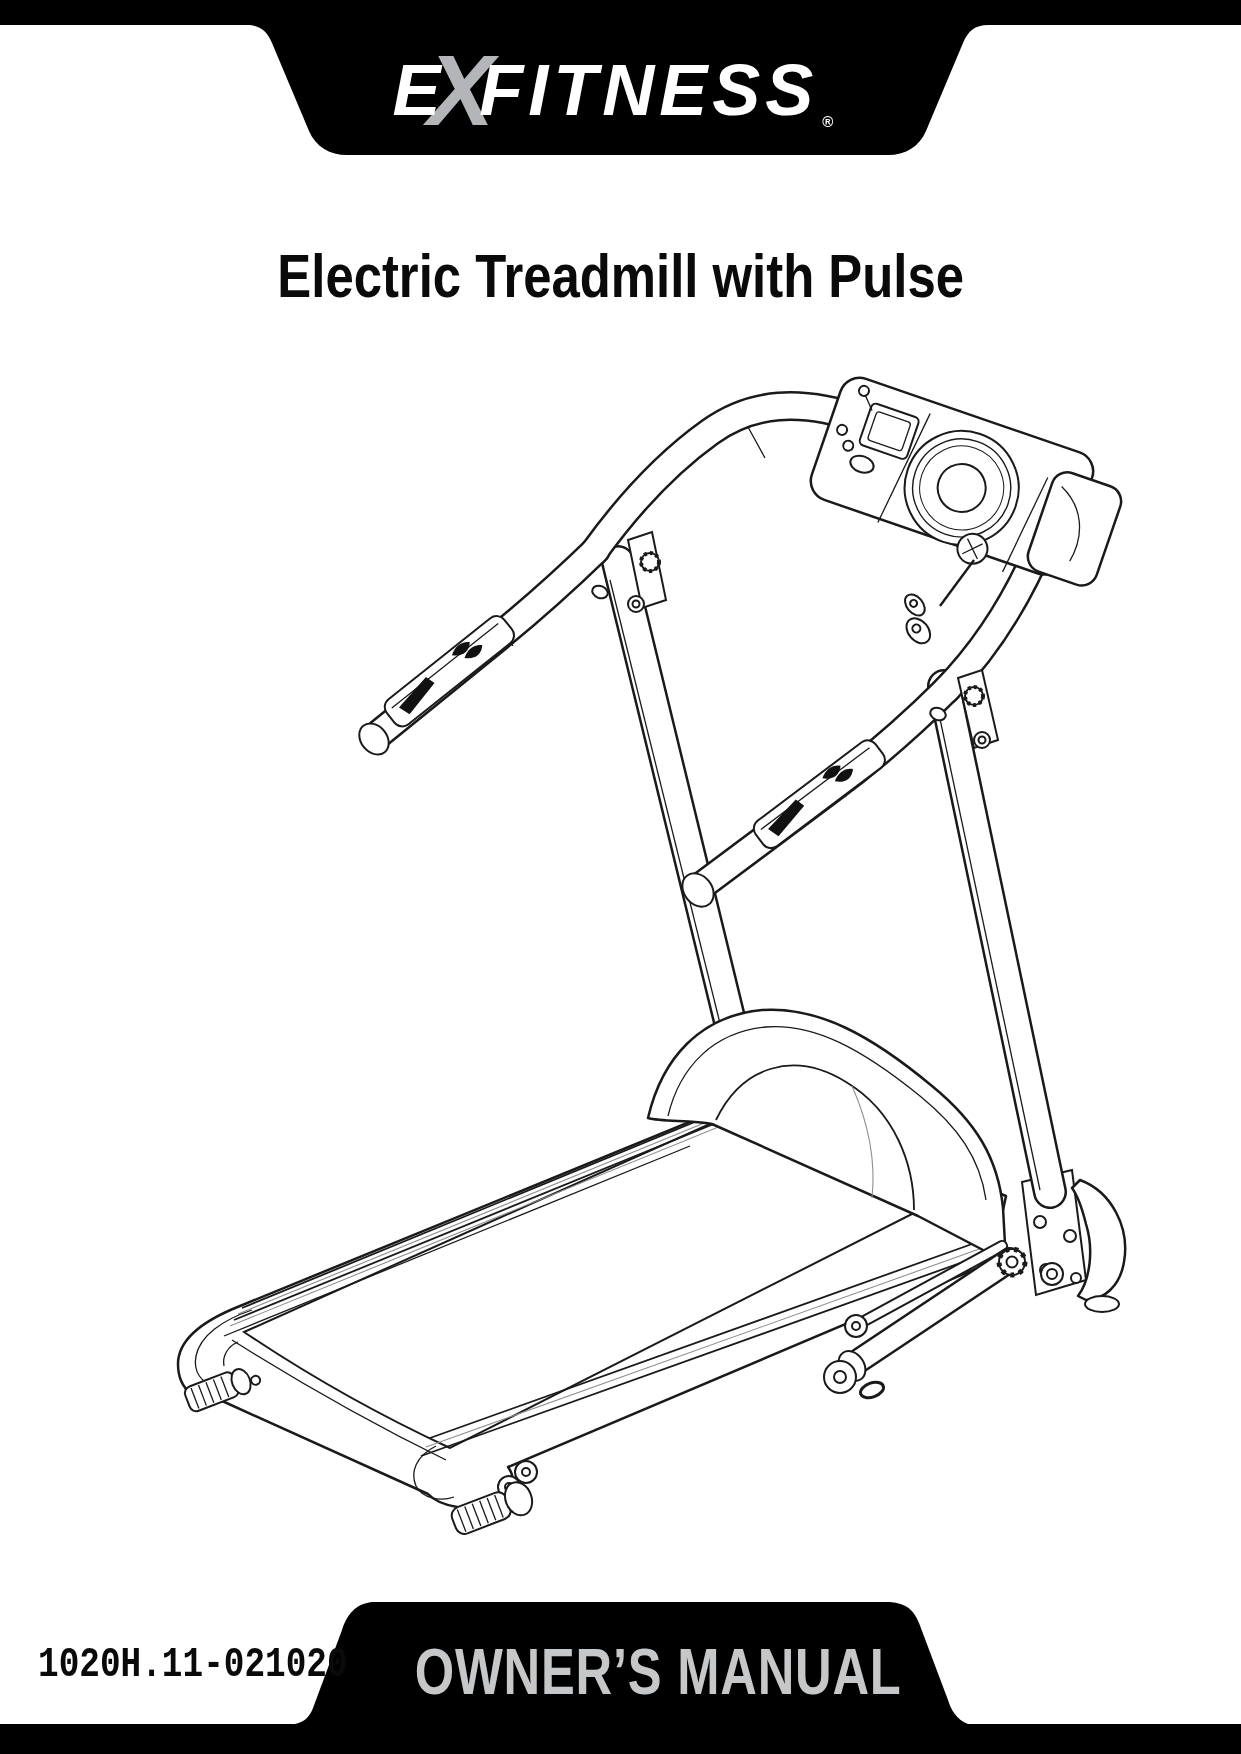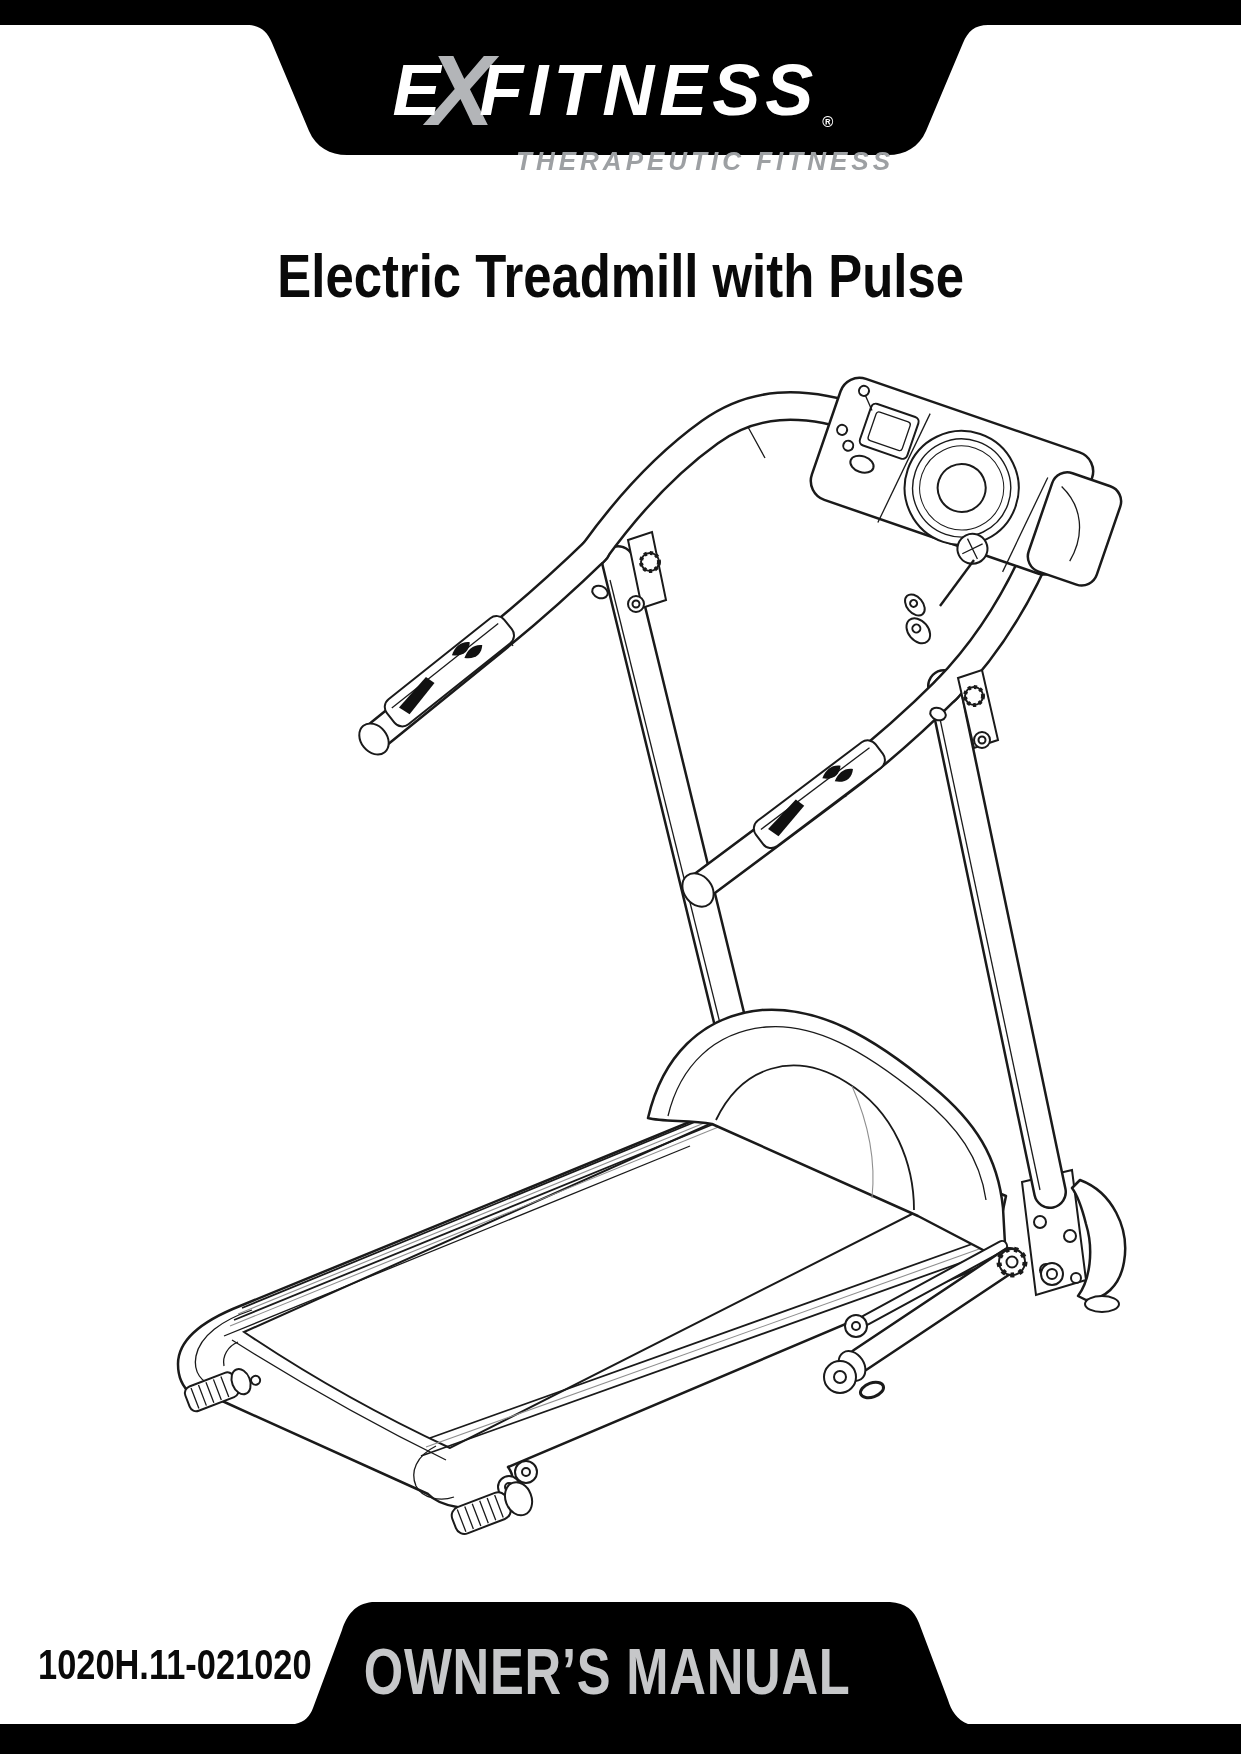--- a/index.html
+++ b/index.html
@@ -35,40 +35,39 @@
   .pb{fill:none;stroke:#1a1a1a;stroke-width:34;stroke-linecap:round;}
   .pw{fill:none;stroke:#ffffff;stroke-width:29;stroke-linecap:round;}
   .sb{fill:none;stroke:#1a1a1a;stroke-width:26;stroke-linecap:round;}
   .sw{fill:none;stroke:#ffffff;stroke-width:21;stroke-linecap:round;}
   .nb{fill:none;stroke:#1a1a1a;stroke-width:12;stroke-linecap:round;}
   .nw{fill:none;stroke:#ffffff;stroke-width:8;stroke-linecap:round;}
   .blk{fill:#111111;stroke:none;}
 
   
   #footer-svg{left:0;top:1580px;width:1241px;height:174px;}
-  #model-number{left:38px;top:1640px;white-space:nowrap;}
+  #model-number{left:38px;top:1640px;white-space:nowrap;font-family:Liberation Mono, monospace;}
   #model-number span{display:inline-block;font-weight:700;font-size:43px;color:#0a0a0a;
      transform:scaleX(.8);transform-origin:left center;}
-  #manual-label{left:295px;top:1634px;width:675px;text-align:left;white-space:nowrap;}
+  #manual-label{left:295px;top:1634px;width:675px;text-align:right;white-space:nowrap;}
   #manual-label span{display:inline-block;font-weight:700;font-size:65px;color:#c6c7c9;
      transform:scaleX(.78);transform-origin:center;letter-spacing:1px;}
 </style>
 </head>
 <body>
 
 <svg id="top-banner-svg" class="abs" viewBox="0 0 1241 160">
   <path d="M0,0 H1241 V25 H988 C975,25 968,31 963,43 L926,131 C919,147 905,155 888,155
            L347,155 C330,155 316,147 309,131 L272,43 C267,31 260,25 247,25 H0 Z" fill="#000000"></path>
 </svg>
 
 <div id="logo-box" class="abs">
   <div id="logo-line1">
     <span class="lg-e">E</span><span class="lg-x">X</span><span class="lg-rest">FITNESS</span><span class="lg-reg">®</span>
   </div>
-  <div id="logo-tagline">THERAPEUTIC FITNESS</div>
 </div>
 
 <div id="page-title" class="abs">
   <span>Electric Treadmill with Pulse</span>
 </div>
 
 <svg id="art" class="abs" viewBox="0 0 1241 1754">
 
   <g>
     <path class="o" d="M758,1094 L240,1306 C202,1321 178,1340 178,1364 C178,1390 198,1405 220,1400

